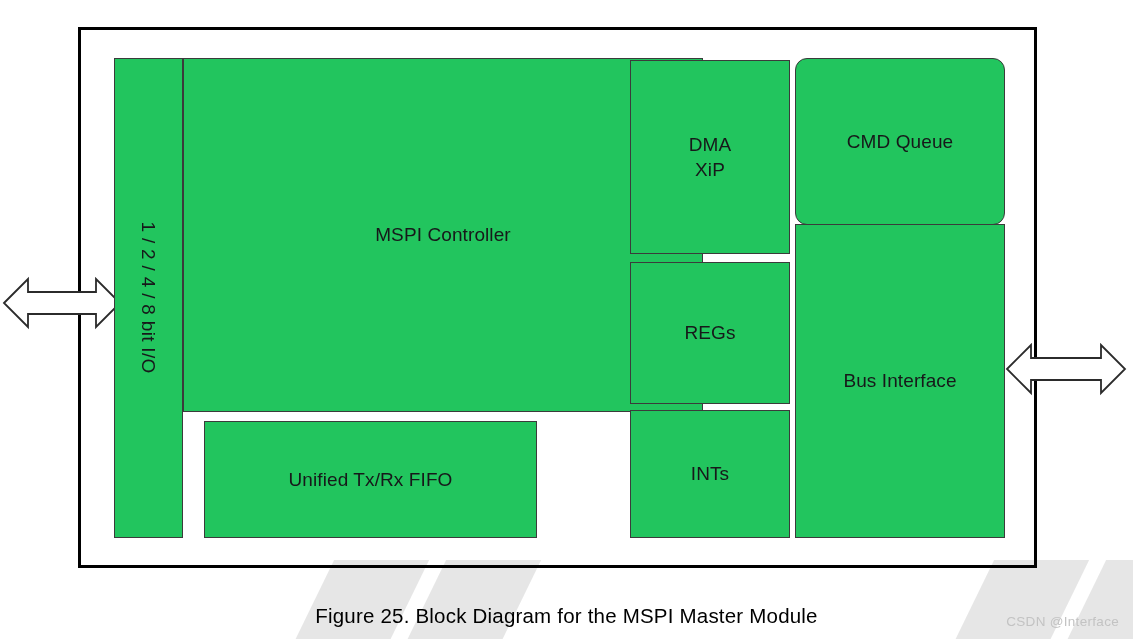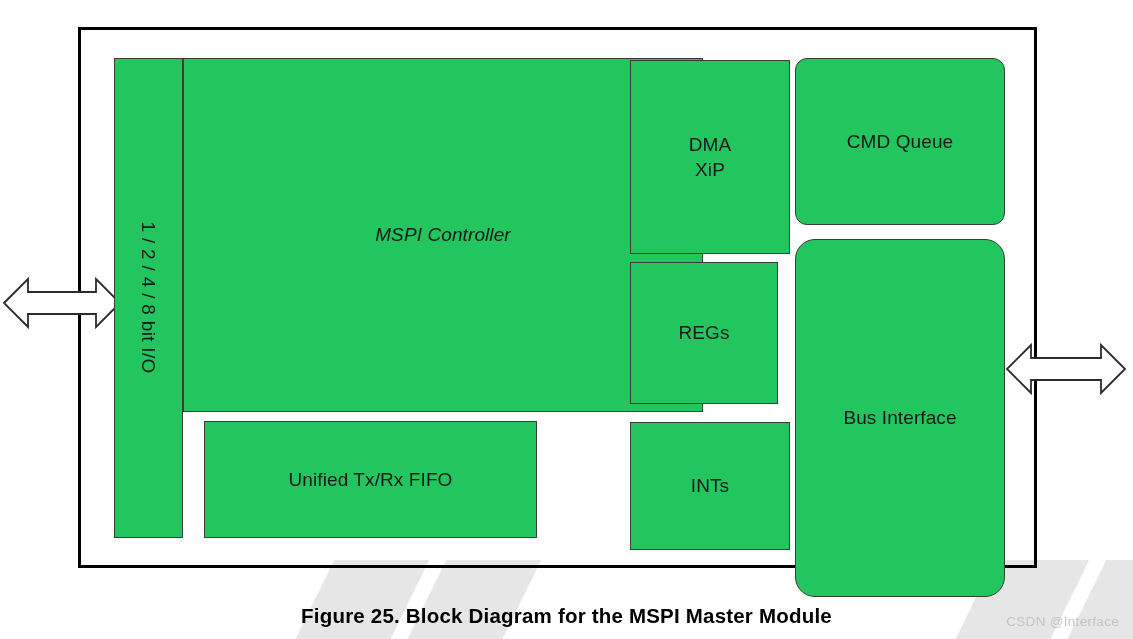--- a/index.html
+++ b/index.html
@@ -67,84 +67,81 @@
     white-space: nowrap;
     font-size: 19px;
     letter-spacing: 0.3px;
   }
 
   .mspi-ctrl {
     left: 183px;
     top: 58px;
     width: 520px;
     height: 354px;
-    font-style: italic;
   }
 
   .fifo {
     left: 204px;
     top: 421px;
     width: 333px;
     height: 117px;
   }
 
   .dma {
     left: 630px;
     top: 60px;
     width: 160px;
     height: 194px;
   }
 
   .regs {
     left: 630px;
     top: 262px;
-    width: 148px;
+    width: 160px;
     height: 142px;
   }
 
   .ints {
     left: 630px;
     top: 410px;
     width: 160px;
     height: 128px;
-    margin-top: 12px;
   }
 
   .cmd-queue {
     left: 795px;
     top: 58px;
     width: 210px;
     height: 167px;
     border-radius: 12px;
   }
 
   .bus-if {
     left: 795px;
-    top: 239px;
+    top: 224px;
     width: 210px;
-    height: 358px;
-    border-radius: 20px;
+    height: 314px;
   }
 
   
   .arrow {
     position: absolute;
   }
   .arrow-left  { left: 2px;  top: 272px; }
   .arrow-right { left: 1005px; top: 338px; }
 
   
   .caption {
     position: absolute;
     left: 0;
     top: 604px;
     width: 1133px;
     text-align: center;
     font-size: 20.5px;
-    font-weight: bold;
+    font-weight: normal;
     color: #000000;
     letter-spacing: 0.2px;
   }
 
   .credit {
     position: absolute;
     right: 14px;
     top: 614px;
     font-size: 13.5px;
     color: #c3c3c3;

